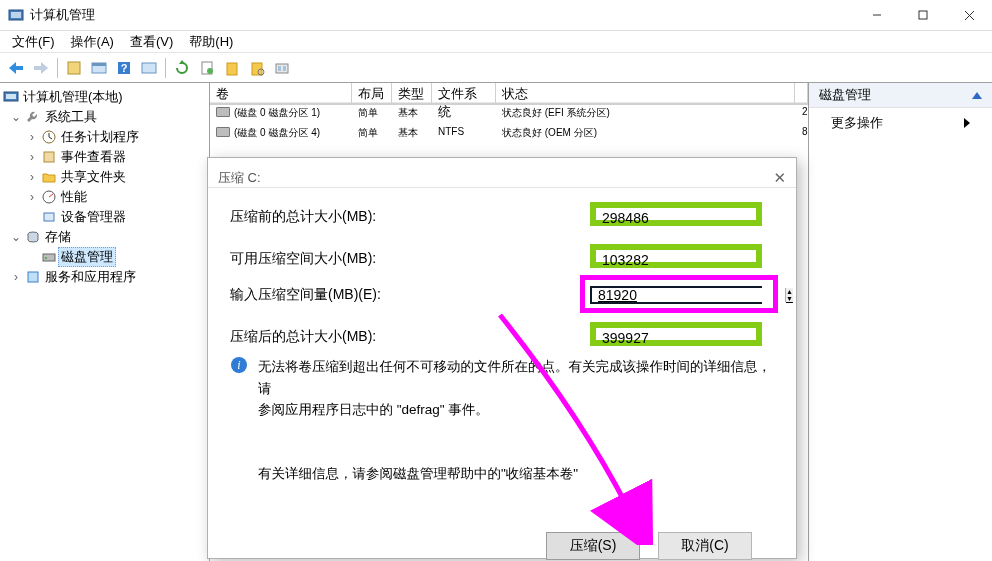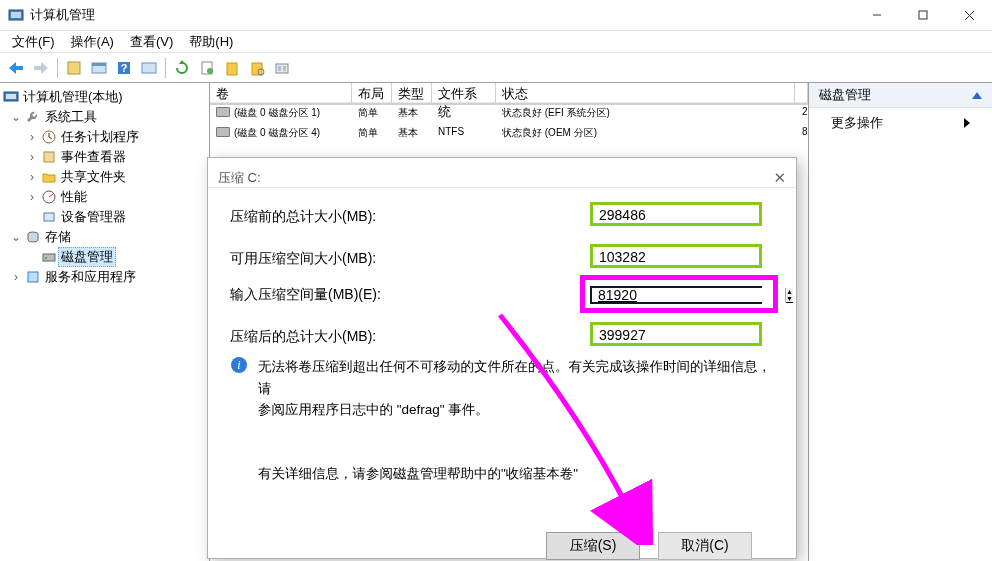--- a/index.html
+++ b/index.html
@@ -53,21 +53,21 @@
   .tri-right { width:0;height:0;border-top:5px solid transparent;border-bottom:5px solid transparent;border-left:6px solid #000;}
 
   
   .dialog { position:absolute; left:207px; top:157px; width:590px; height:402px; background:#fff; border:1px solid #b0b0b0; box-shadow:4px 4px 14px rgba(0,0,0,.25);}
   .dialog-title { height:30px; display:flex; align-items:flex-end; padding:0 10px; color:#555; font-size:13px; border-bottom:1px solid #e4e4e4;}
   .dialog-title .close { margin-left:auto; font-size:15px; color:#666;}
   .dialog-body { padding:14px 22px 10px 22px; }
   .field-row { display:flex; align-items:flex-end; margin-bottom:18px;}
   .field-row .flabel { width:360px; font-size:14px;}
   .field-row .fval { width:172px;}
-  .ro-input { border:3px solid #84cc16; height:24px; padding:2px 6px; width:172px; font-size:14px; background:#fff;}
+  .ro-input { border:6px solid #84cc16; height:24px; padding:2px 6px; width:172px; font-size:14px; background:#fff;}
   .spin-wrap { display:flex; border:2px solid #0f172a; height:18px; width:172px;text-decoration:underline;}
   .spin-wrap input { border:none; outline:none; flex:1; padding:2px 6px; font-size:14px;}
   .spin-btns { width:16px; display:flex; flex-direction:column; border-left:1px solid #a5acb5;}
   .spin-btns div { flex:1; display:flex; align-items:center; justify-content:center; font-size:7px; background:#efefef;}
   .highlight-box { position:absolute; border:5px solid #ff00ff; }
 
   .info-row { display:flex; gap:10px; margin:4px 0 12px; }
   .info-icon { width:18px; height:18px; flex-shrink:0;}
   .info-text { font-size:13.5px; line-height:1.6; }
 

